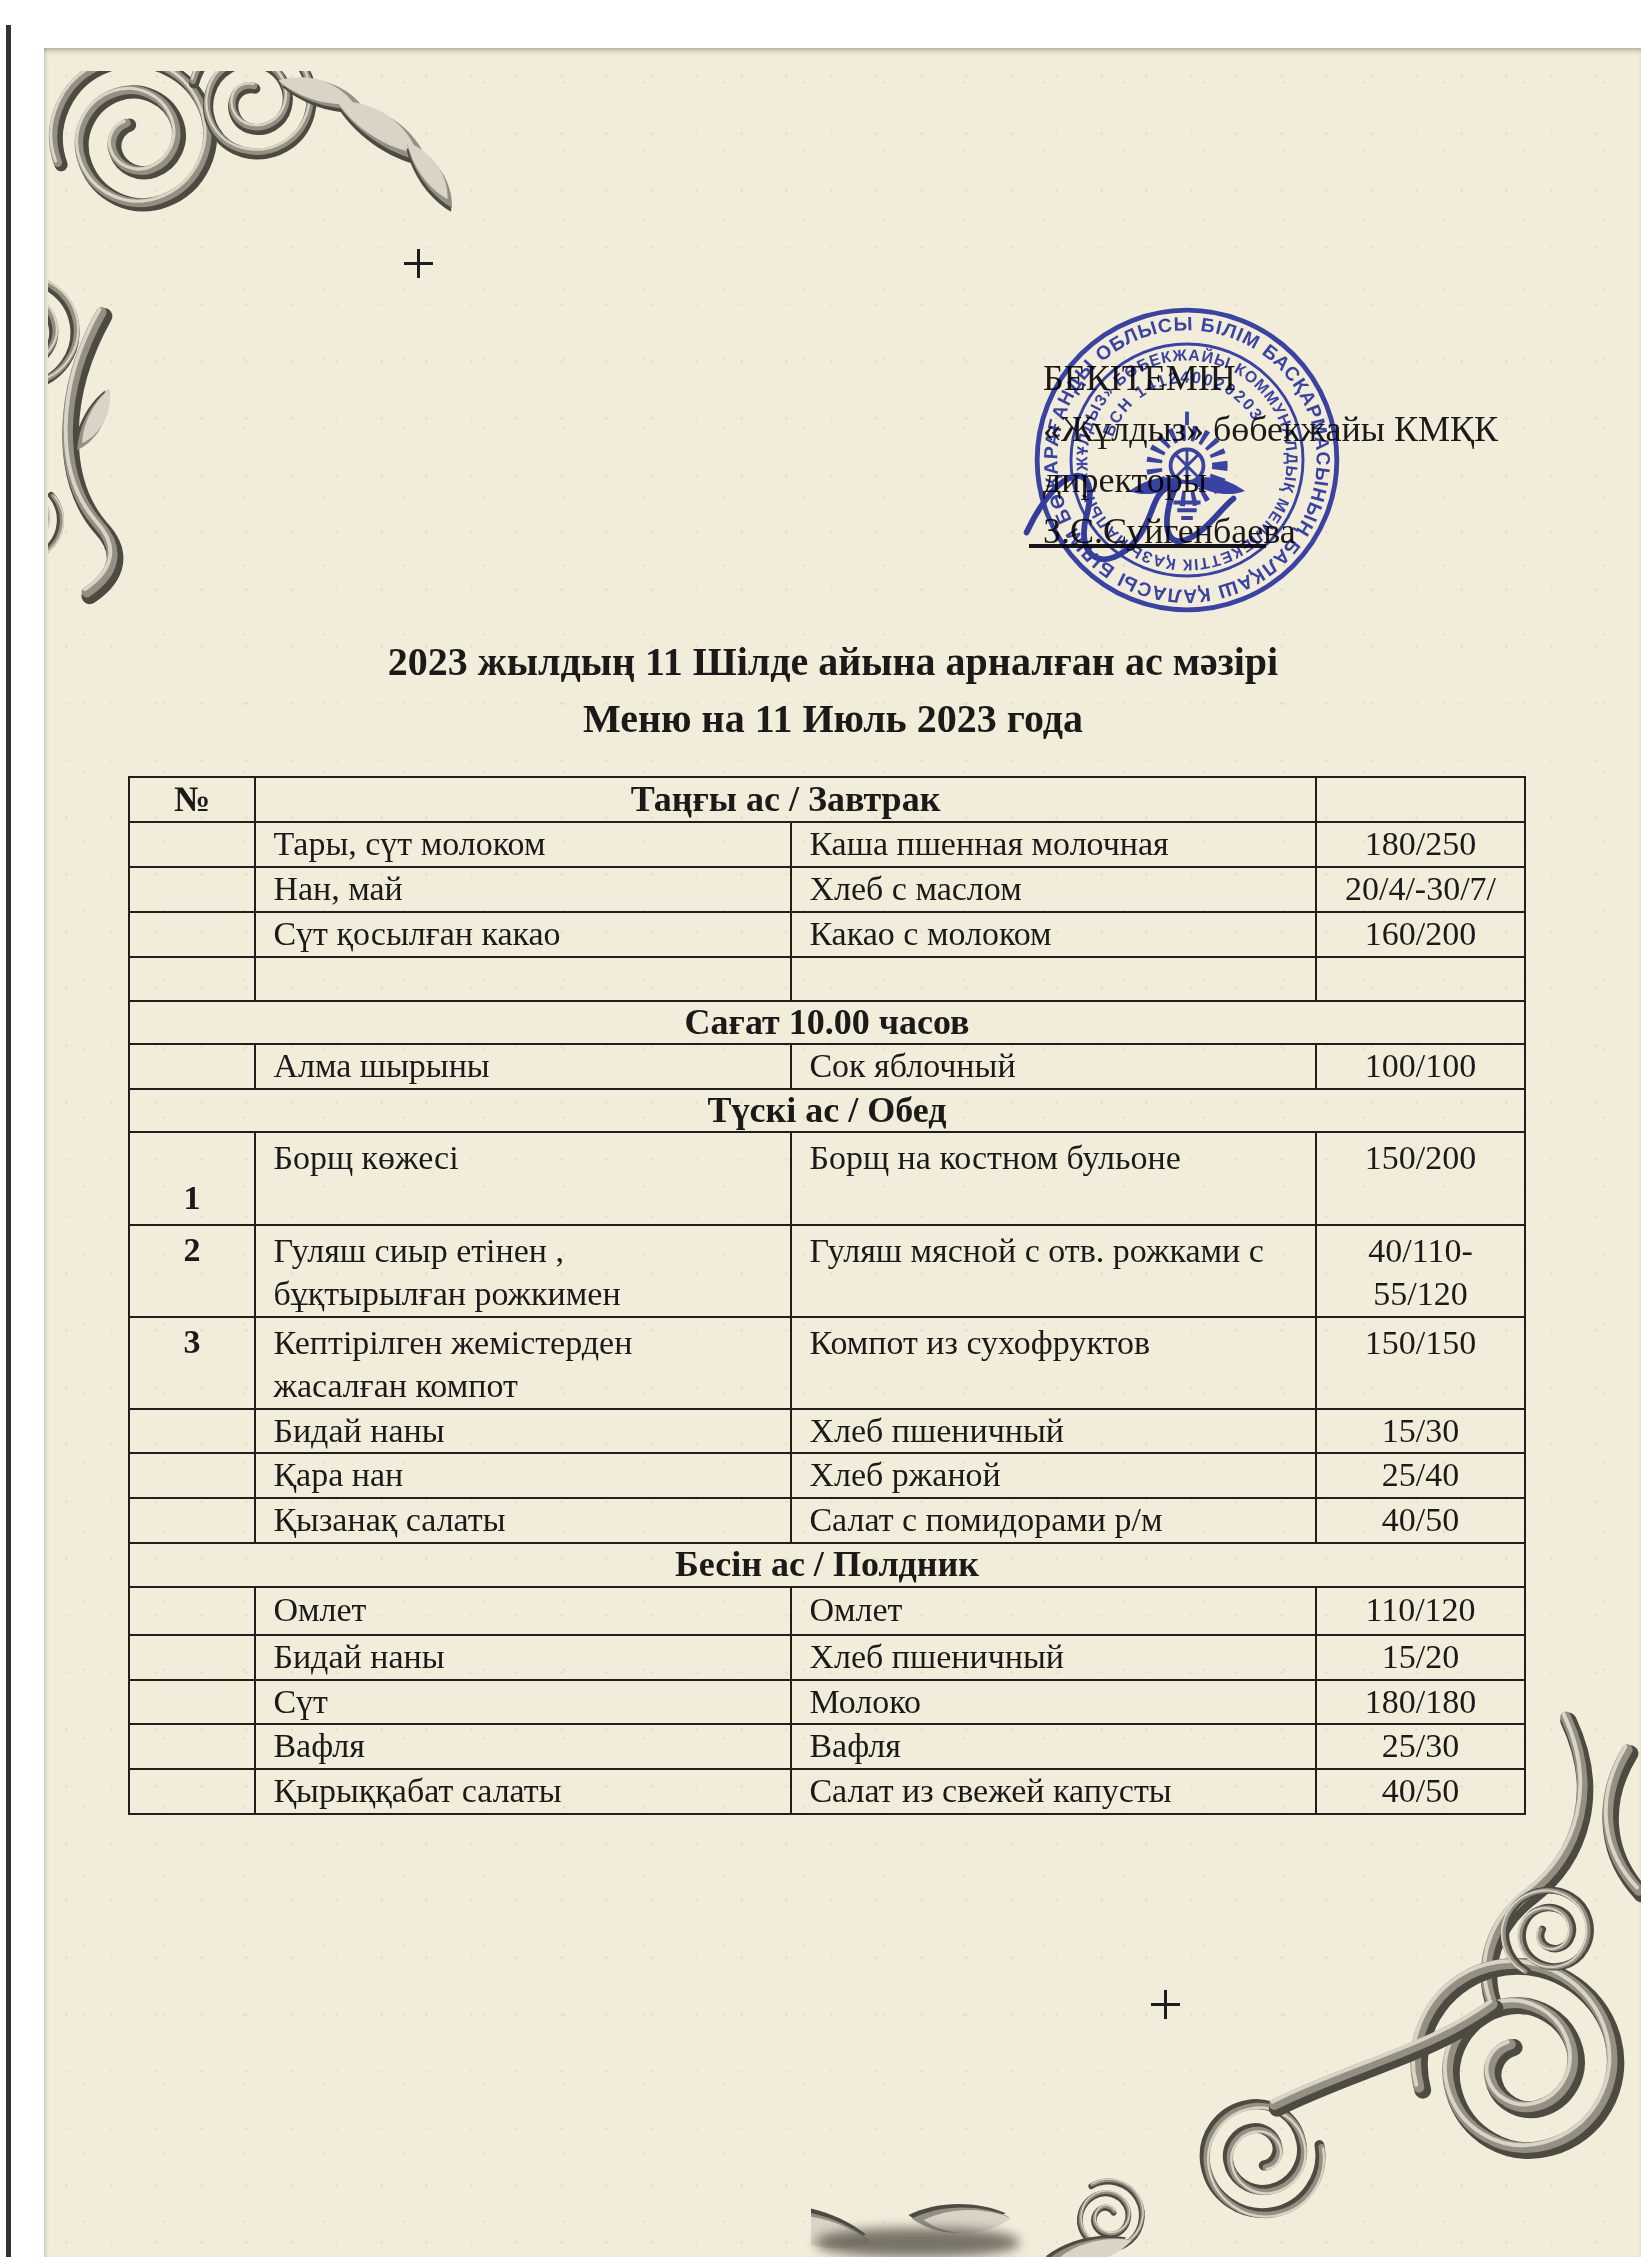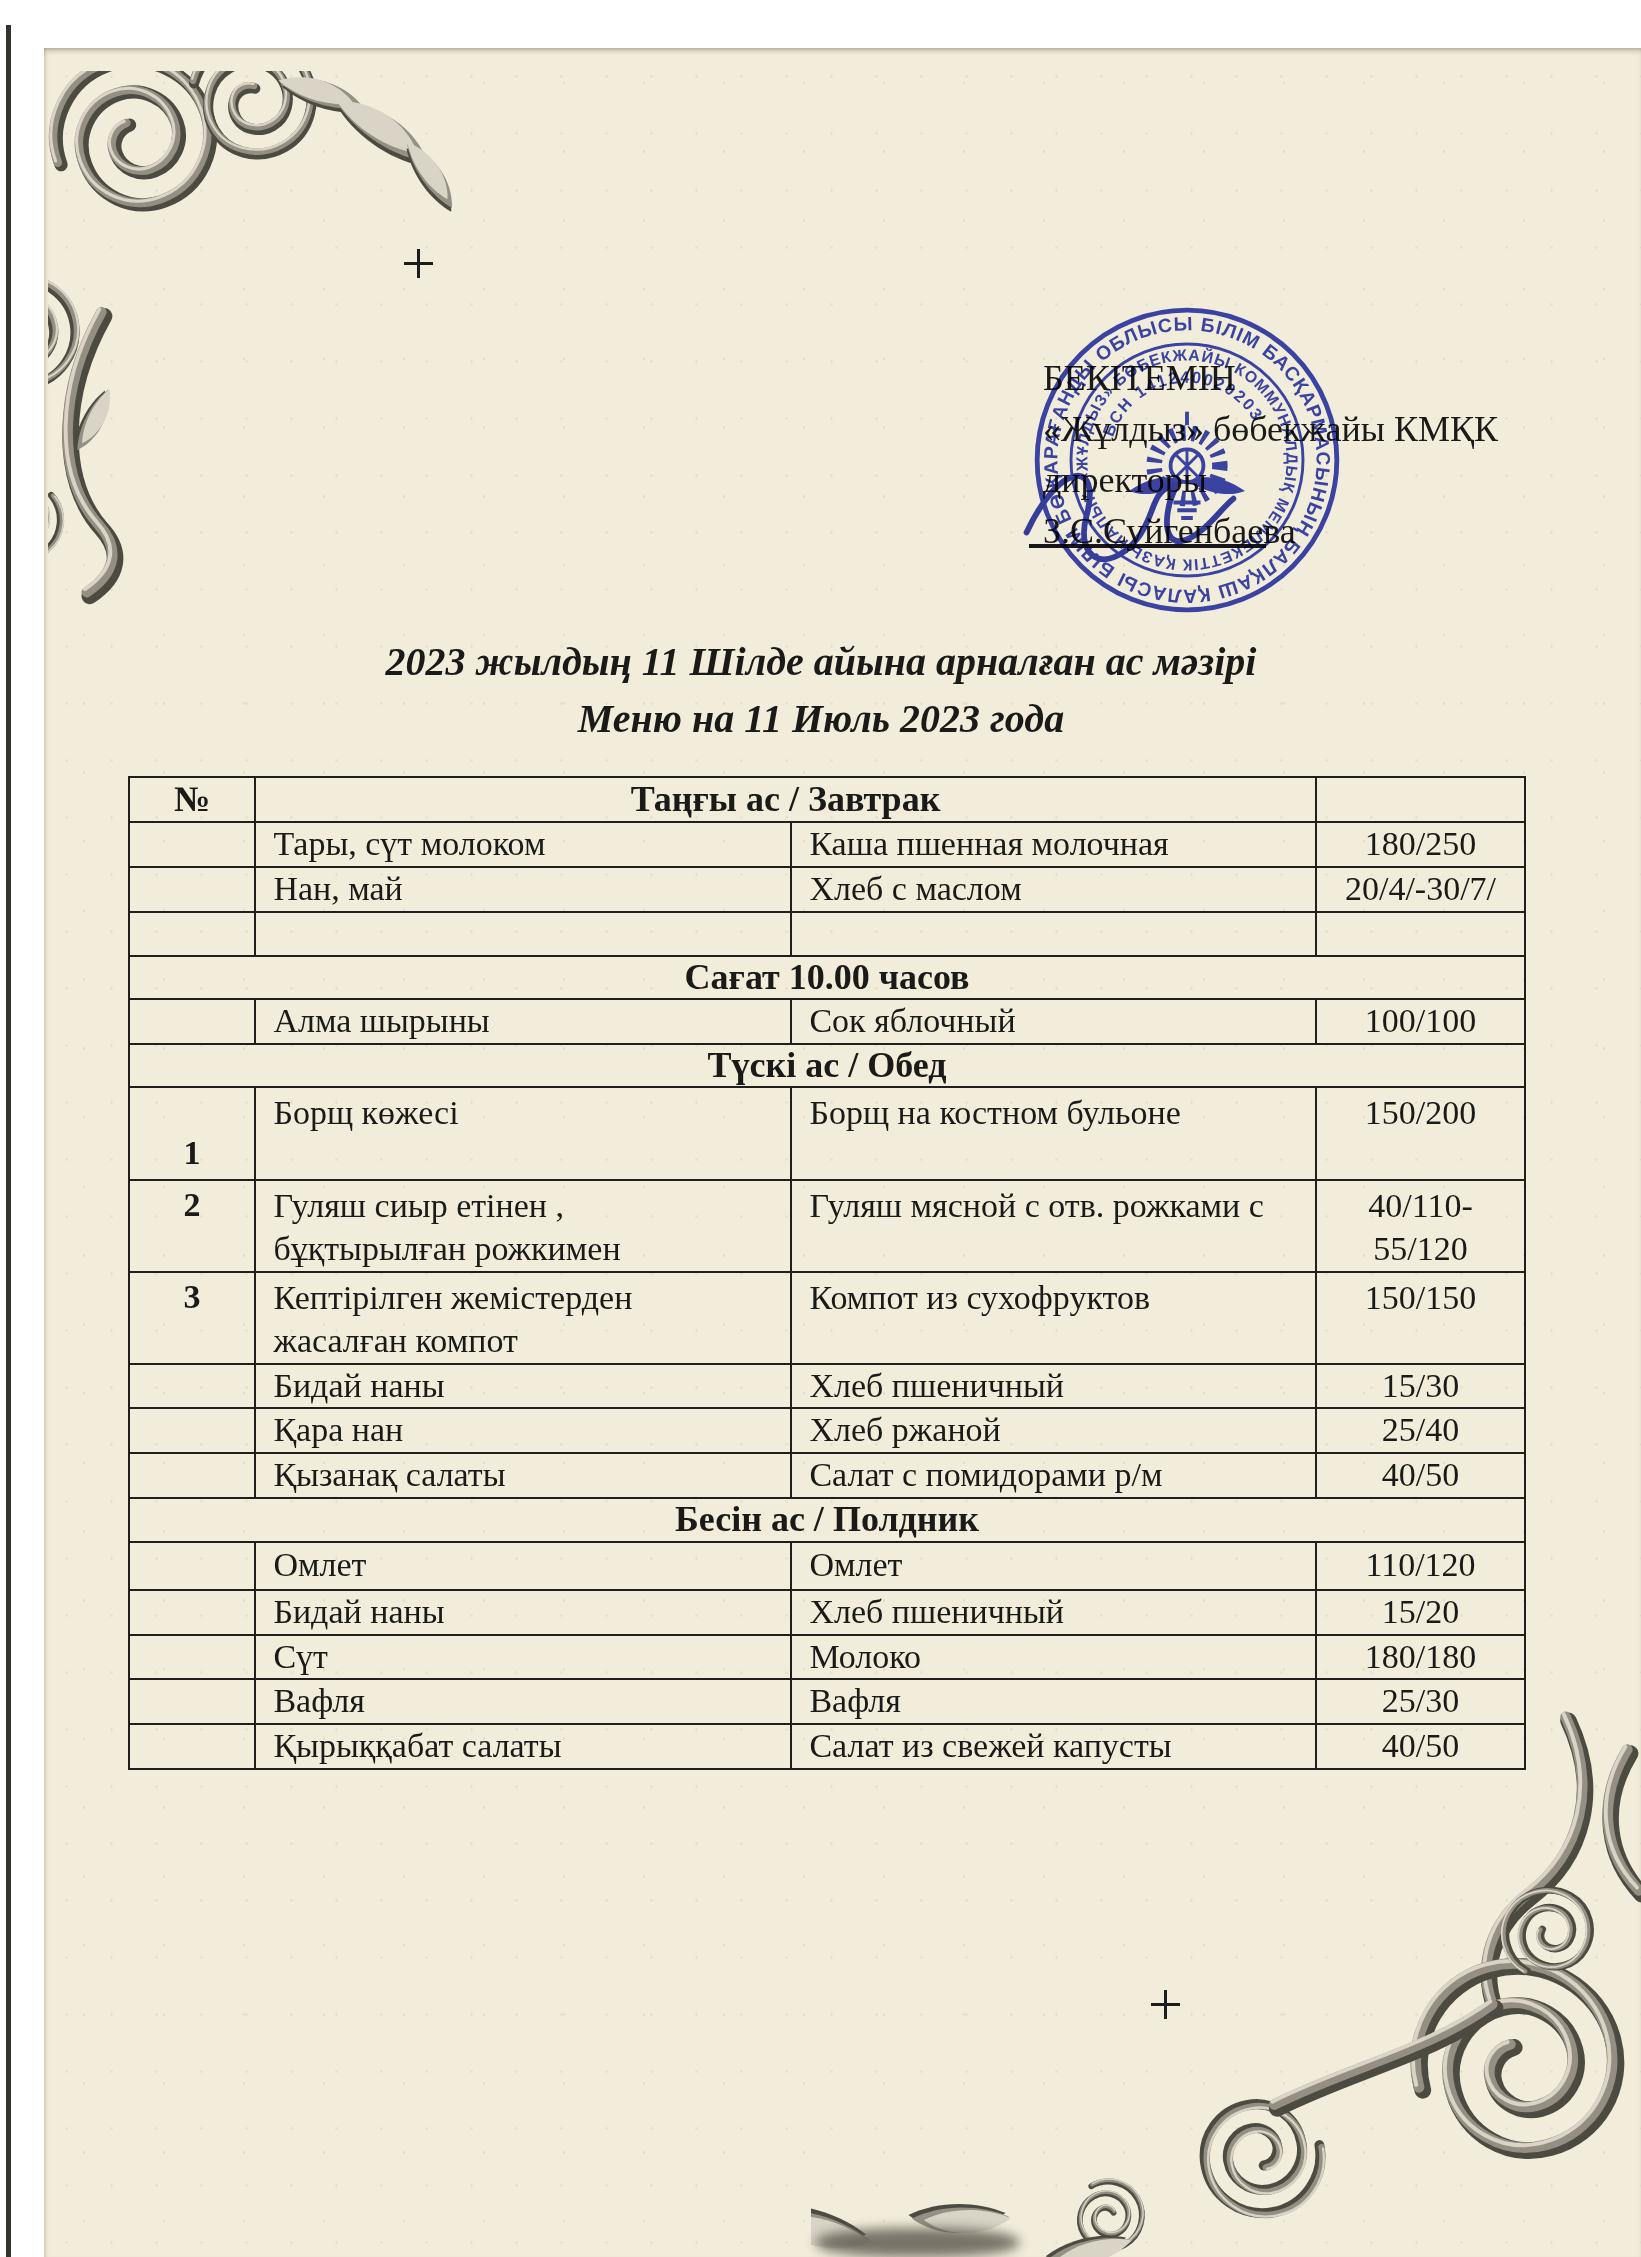--- a/index.html
+++ b/index.html
@@ -18,22 +18,22 @@
   .plus{position:absolute;width:29px;height:29px;}
   .plus::before{content:"";position:absolute;top:12.6px;left:0;width:29px;height:3.9px;background:#1d1d1d;}
   .plus::after{content:"";position:absolute;left:12.6px;top:0;width:3.9px;height:29px;background:#1d1d1d;}
   .plus-top{left:404px;top:249px;}
   .plus-bottom{left:1151px;top:1990px;}
   
   .approval{position:absolute;left:1043px;top:353px;width:599px;text-align:left;
             font-size:36px;line-height:51px;white-space:nowrap;}
   .sig-line{position:absolute;left:1029px;top:544px;width:237px;height:3.9px;background:#15151a;}
   
-  .titles{position:absolute;left:120px;top:633px;width:1402px;text-align:center;
-          font-weight:bold;font-size:40px;line-height:57px;font-style:italic;}
+  .titles{position:absolute;left:132px;top:633px;width:1402px;text-align:center;
+          font-weight:bold;font-size:40px;line-height:57px;}
   
   .menu{position:absolute;left:128px;top:776px;width:1395px;border-collapse:collapse;
         table-layout:fixed;font-size:34px;}
   .menu td{border:2.9px solid #201f1d;vertical-align:middle;padding:0;line-height:1.15;overflow:hidden;}
   .menu td.c-no{text-align:center;font-weight:bold;}
   .menu td.c-kk,.menu td.c-ru{padding-left:17.4px;padding-right:7.7px;}
   .menu td.c-po{text-align:center;}
   .menu td.hdr-cell{font-weight:bold;font-size:36px;text-align:center;}
   .menu td.sec-cell{font-weight:bold;font-size:36px;text-align:center;}
   .menu tr.vtop td{vertical-align:top;padding-top:3.9px;}
@@ -235,20 +235,26 @@
           <td class="c-kk pre">Тары, сүт молоком</td>
           <td class="c-ru pre">Каша пшенная молочная</td>
           <td class="c-po pre">180/250</td>
         </tr>
         <tr style="height: 44px;">
           <td class="c-no"></td>
           <td class="c-kk pre">Нан,  май</td>
           <td class="c-ru pre">Хлеб с маслом</td>
           <td class="c-po pre">20/4/-30/7/</td>
         </tr>
+        <tr style="height: 45px;">
+          <td class="c-no"></td>
+          <td class="c-kk pre">Сүт қосылған какао</td>
+          <td class="c-ru pre">Какао с молоком</td>
+          <td class="c-po pre">160/200</td>
+        </tr>
         <tr style="height: 44px;">
           <td class="c-no"></td>
           <td class="c-kk"></td>
           <td class="c-ru"></td>
           <td class="c-po"></td>
         </tr>
         <tr style="height: 43px;">
           <td class="sec-cell" colspan="4">Сағат 10.00 часов</td>
         </tr>
         <tr style="height: 44px;">

